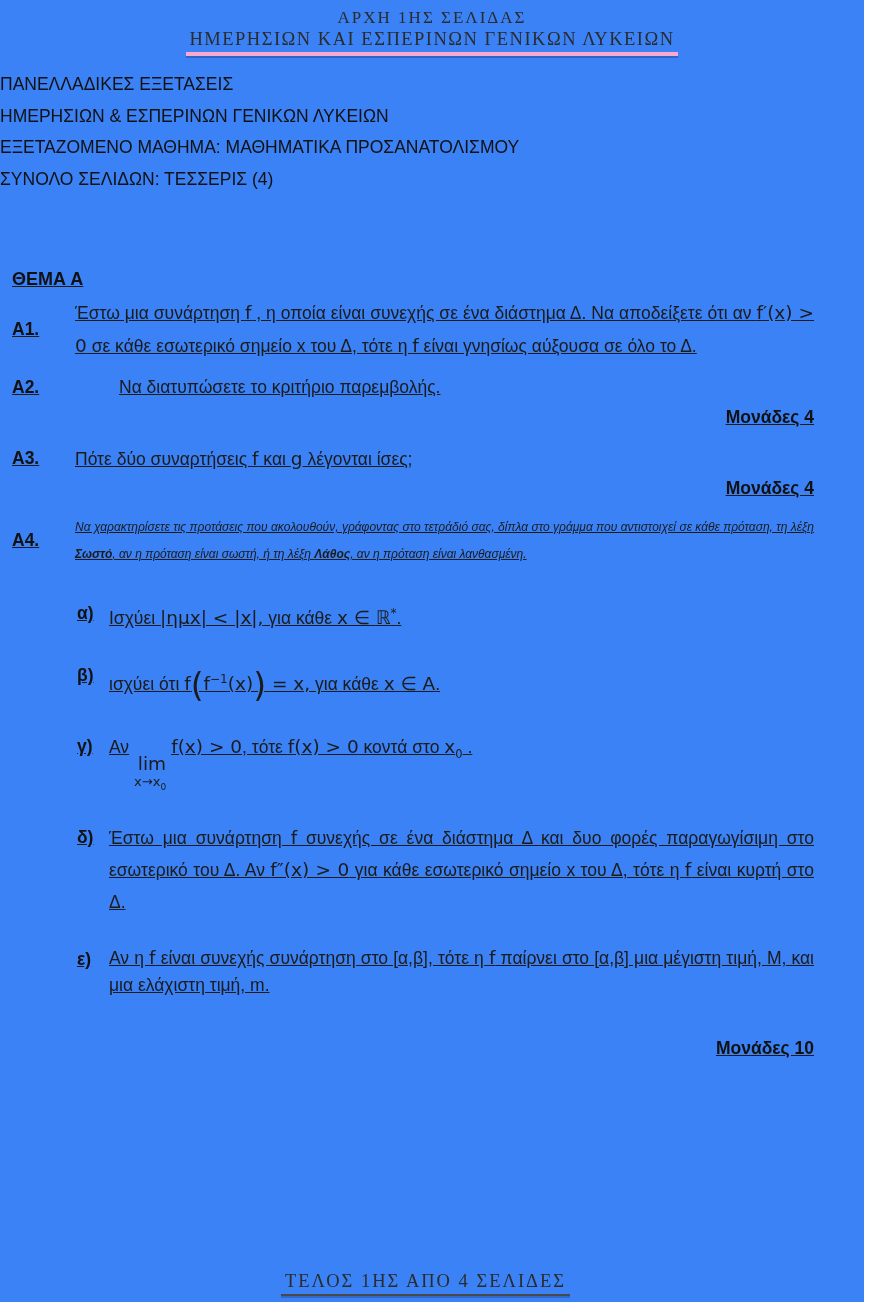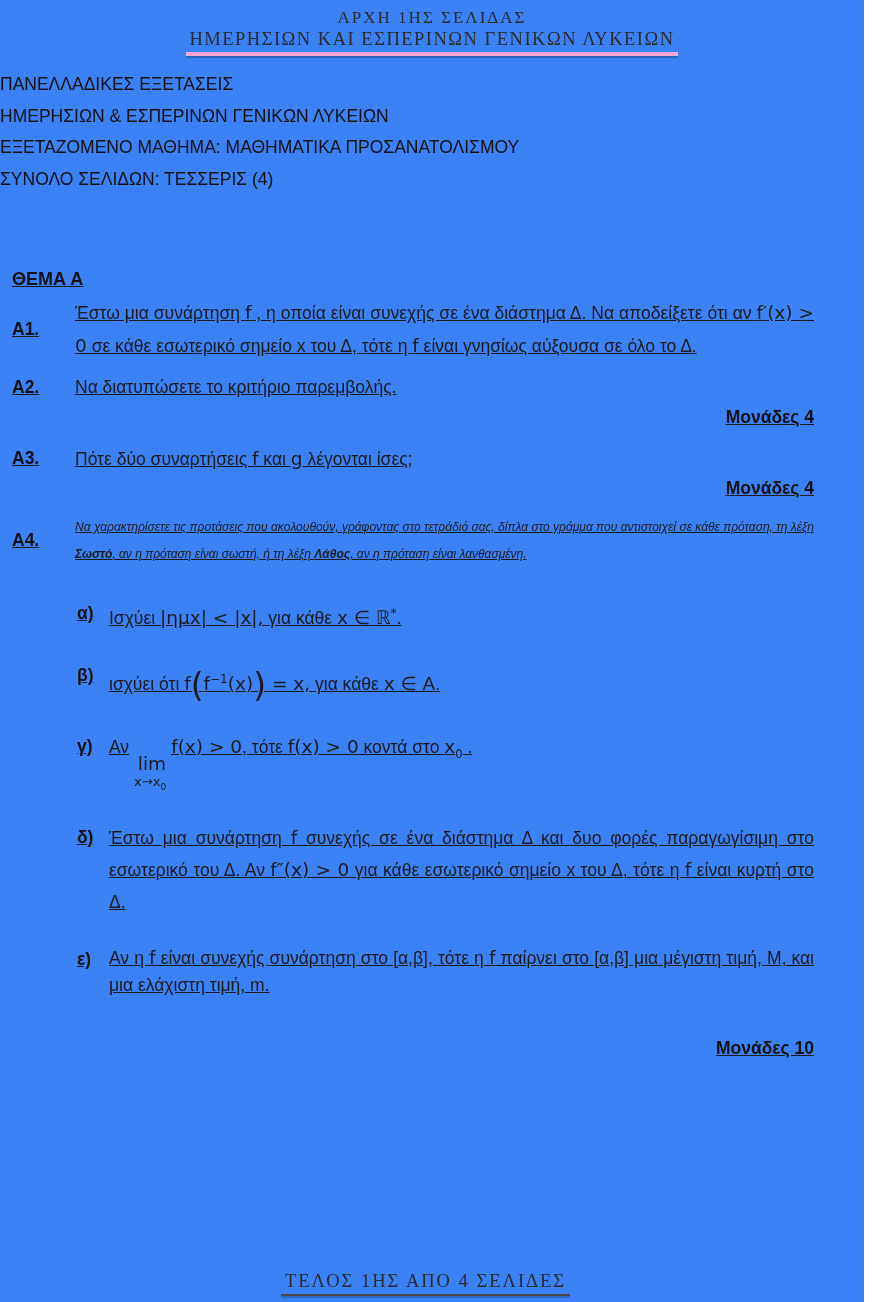--- a/index.html
+++ b/index.html
@@ -31,21 +31,21 @@
   
   .content{margin:0 50px 0 12px;text-decoration:underline;} 
   .theme-heading{margin-top:71px;font-size:18px;font-weight:bold;line-height:27px;color:#111;}
   .qrow{display:flex;align-items:center;}
   .qlabel{flex:0 0 63px;font-weight:bold;font-size:17.5px;line-height:31.5px;color:#111;}
   .qtext{flex:1;font-size:17.5px;line-height:31.5px;text-align:justify;}
   .qtext.tight{line-height:27px;}
   .italic{font-style:italic;font-size:12px;}
   .bold{font-weight:bold;}
   .marks{text-align:right;font-weight:bold;font-size:17.5px;line-height:27px;color:#111;}
-  .mt4{margin-top:4px;}.mt10{margin-top:10px;}.mt12{margin-top:12px;}
+  .mt4{margin-top:4px;}.mt10{margin-top:10px;gap:44px;}.mt12{margin-top:12px;}
   .mt26{margin-top:26px;}.mt30{margin-top:30px;}.mt36{margin-top:36px;}
   
   .subrow{display:flex;margin-left:65px;}
   .sublabel{flex:0 0 32px;font-weight:bold;font-size:17.5px;line-height:31.5px;color:#111;}
   .subtext{flex:1;font-size:17.5px;line-height:31.5px;text-align:justify;}
   .subtext.tight{line-height:27px;}
   .line{display:block;}
   .fill{text-align:justify;text-align-last:justify;}
   
   .mf{font-family:"DejaVu Sans",sans-serif;font-size:18.5px;font-style:normal;font-weight:400;}

